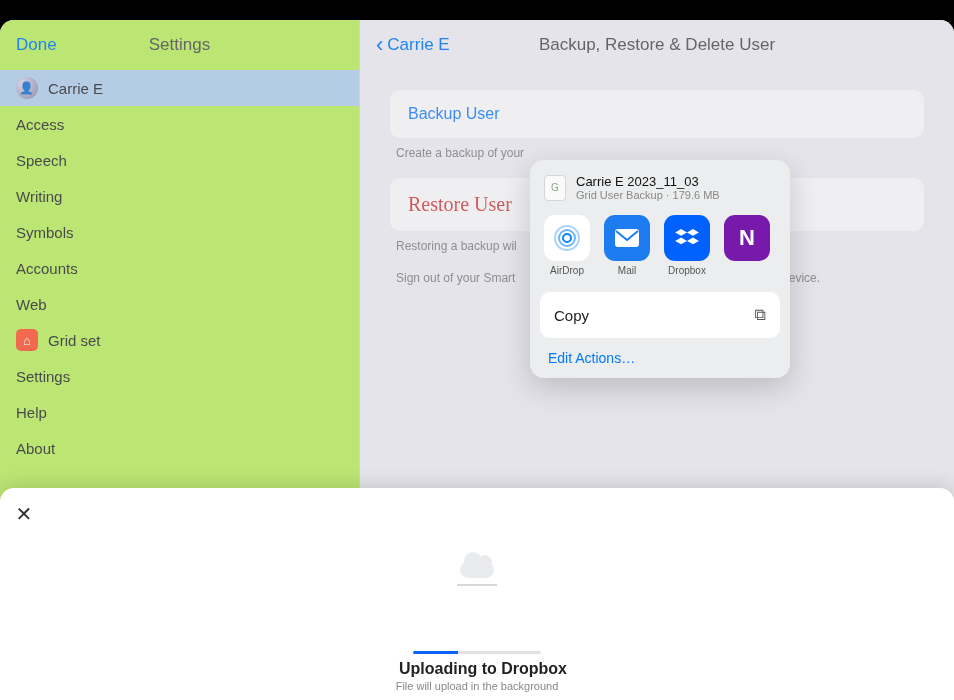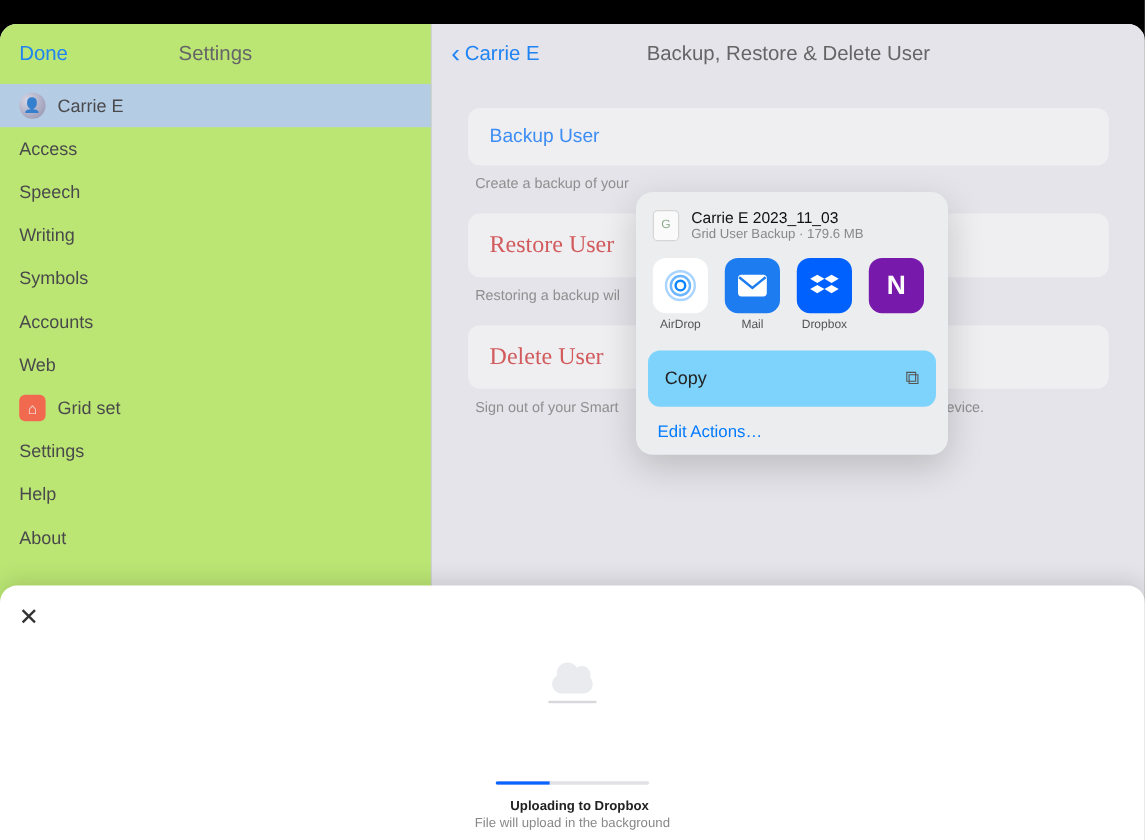--- a/index.html
+++ b/index.html
@@ -131,21 +131,21 @@
     display: flex; align-items: center; justify-content: center;
     color: #fff; font-size: 22px;
   }
   .app-label { font-size: 10px; color: #555; text-align: center; white-space: nowrap; }
   .airdrop { background: #fff; }
   .mail { background: #1d7cf0; }
   .dropbox { background: #0061fe; }
   .notes { background: linear-gradient(#fff496 30%, #fff 30%); border: 1px solid #e6e6e6; }
   .onenote { background: #7719aa; }
   .action-block {
-    background: #7dd3fc;
+    background: #ffffff;
     border-radius: 10px;
     margin: 6px 10px 0;
   }
   .action-row {
     padding: 14px 14px;
     display: flex; align-items: center; justify-content: space-between;
     font-size: 15px; color: #222; cursor: pointer;
   }
   .action-row + .action-row { border-top: 1px solid #e2e2e4; }
   .action-ic { color: #555; font-size: 16px; }
@@ -190,21 +190,21 @@
   .progress {
     position: absolute; bottom: 46px; left: 50%; transform: translateX(-50%);
     width: 128px; height: 3px; background: #e2e2e6; border-radius: 2px;
     overflow: hidden;
   }
   .progress-fill {
     height: 100%; background: #0b63ff;
   }
   .up-title {
     position: absolute; bottom: 22px; left: 0; right: 0;
-    text-align: center; font-size: 11px; font-weight: 600; color: #222; padding-left: 12px;
+    text-align: center; font-size: 16px; font-weight: 600; color: #222; padding-left: 12px;
   }
   .up-sub {
     position: absolute; bottom: 8px; left: 0; right: 0;
     text-align: center; font-size: 11px; color: #888;
   }
   .chev { font-size: 22px; line-height: 1; }
 </style>
 </head>
 <body>
 
@@ -266,23 +266,20 @@
       <div class="card">
         <span class="card-blue">Backup User</span>
       </div>
       <div class="hint">Create a backup of your</div>
 
       <div class="card">
         <span class="card-red">Restore User</span>
       </div>
       <div class="hint">Restoring a backup wil</div>
 
-      <div class="card">
-        <span class="card-red">Delete User</span>
-      </div>
       <div class="hint">
         <span>Sign out of your Smart</span>
         <span style="display:inline-block; width:260px"></span>
         <span>device.</span>
       </div>
     </div>
   </div>
 
   <div class="dimmer"></div>
 

